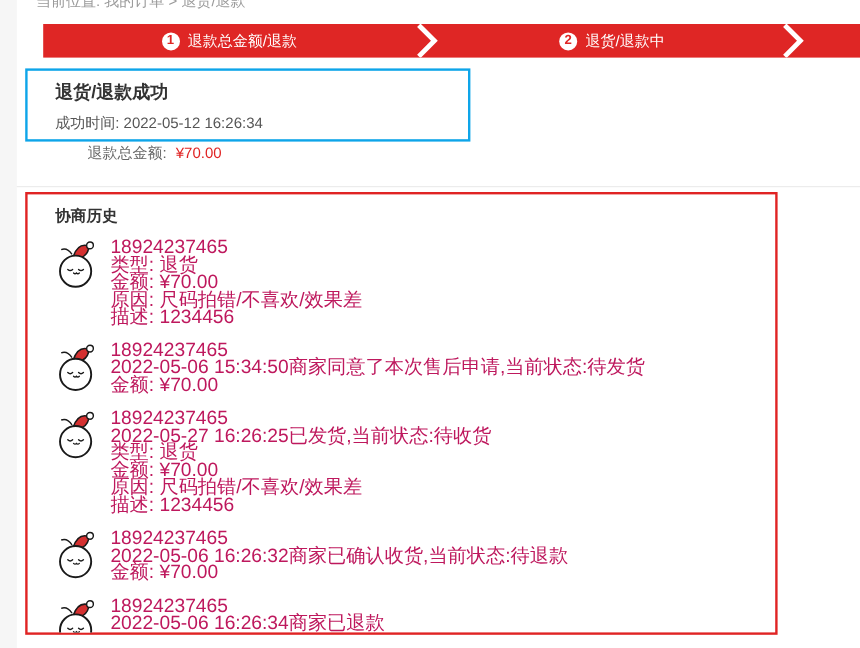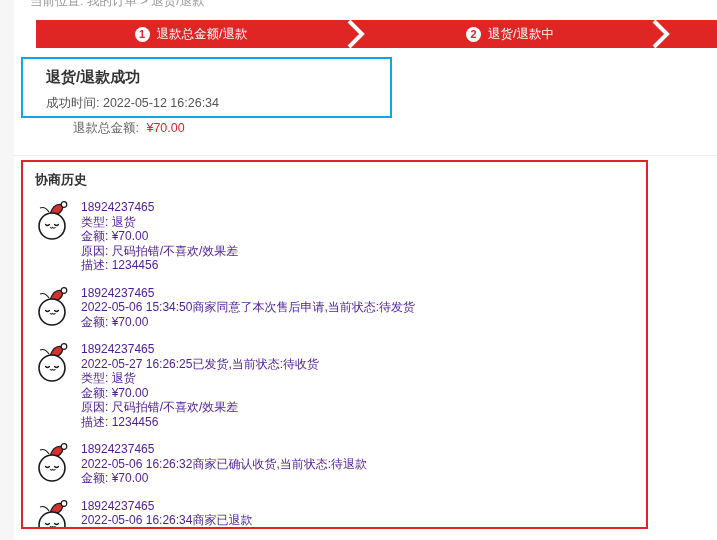--- a/index.html
+++ b/index.html
@@ -23,26 +23,26 @@
   .status-title { font-size: 15px; font-weight: bold; color: #333333; margin-bottom: 8px; }
   .status-time { font-size: 12.5px; color: #555555; }
 
   
   .refund-row { position: absolute; left: 45px; top: 120px; font-size: 12.5px; color: #666666; margin-left: 28px; }
   .refund-amount { color: #e02323; margin-left: 4px; }
 
   .divider { position: absolute; left: 14px; top: 155px; width: 703px; border-top: 1px solid #ececec; }
 
   
-  .history-box { position: absolute; left: 21px; top: 160px; width: 627px; height: 369px; background: #ffffff; border: 2px solid #e02323; padding: 9px 12px; overflow: hidden; }
+  .history-box { position: absolute; left: 21px; top: 160px; width: 627px; height: 369px; background: #ffffff; border: 2px solid #e02323; padding: 9px 23px; overflow: hidden; }
   .history-title { font-size: 13px; font-weight: bold; color: #333333; margin-bottom: 11px; }
   .history-list { display: flex; flex-direction: column; gap: 13px; }
   .history-item { display: flex; flex-direction: row; gap: 10px; }
   .avatar { flex: 0 0 36px; width: 36px; height: 42px; }
-  .history-text { font-size: 12px; line-height: 14.5px; color: #4c1d95; }
+  .history-text { font-size: 16px; line-height: 14.5px; color: #be185d; }
 </style>
 </head>
 <body>
 
 <div class="gutter"></div>
 
 <div class="breadcrumb">当前位置: 我的订单 &gt; 退货/退款</div>
 
 <div class="stepper">
   <div class="step step-1">

